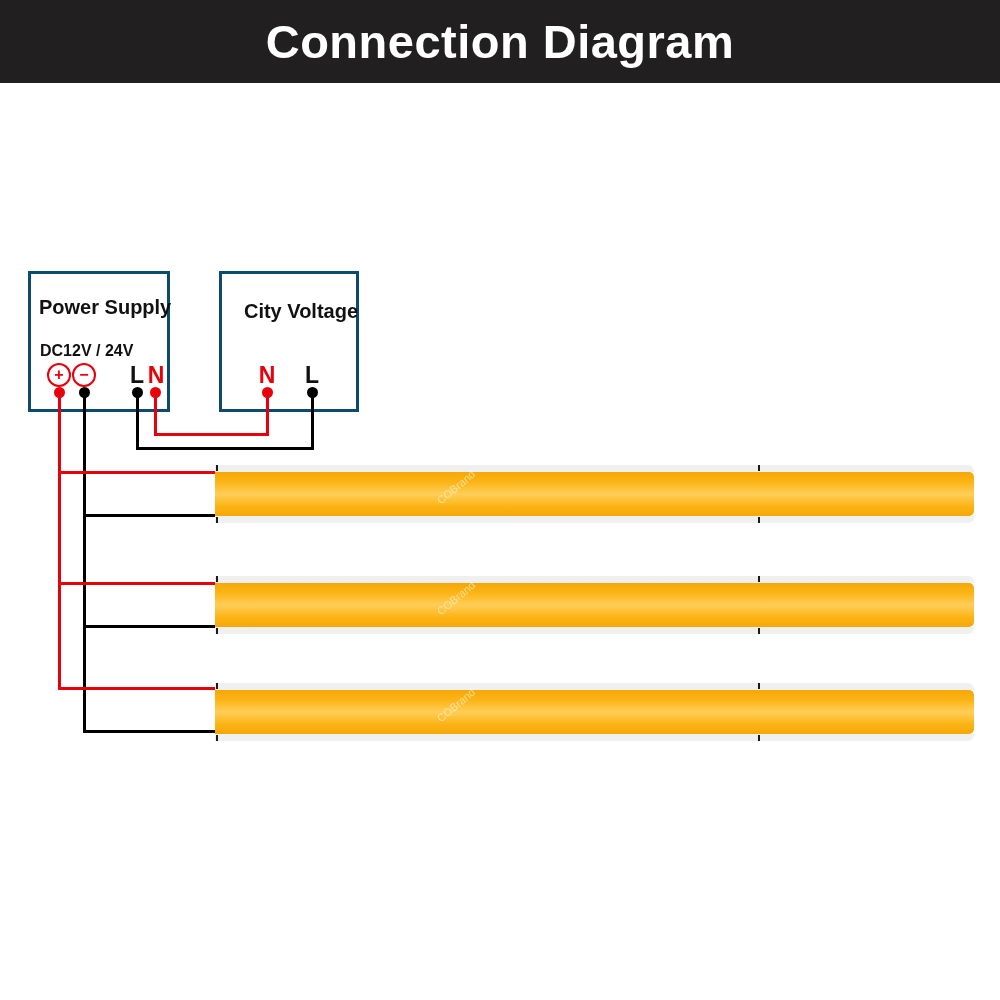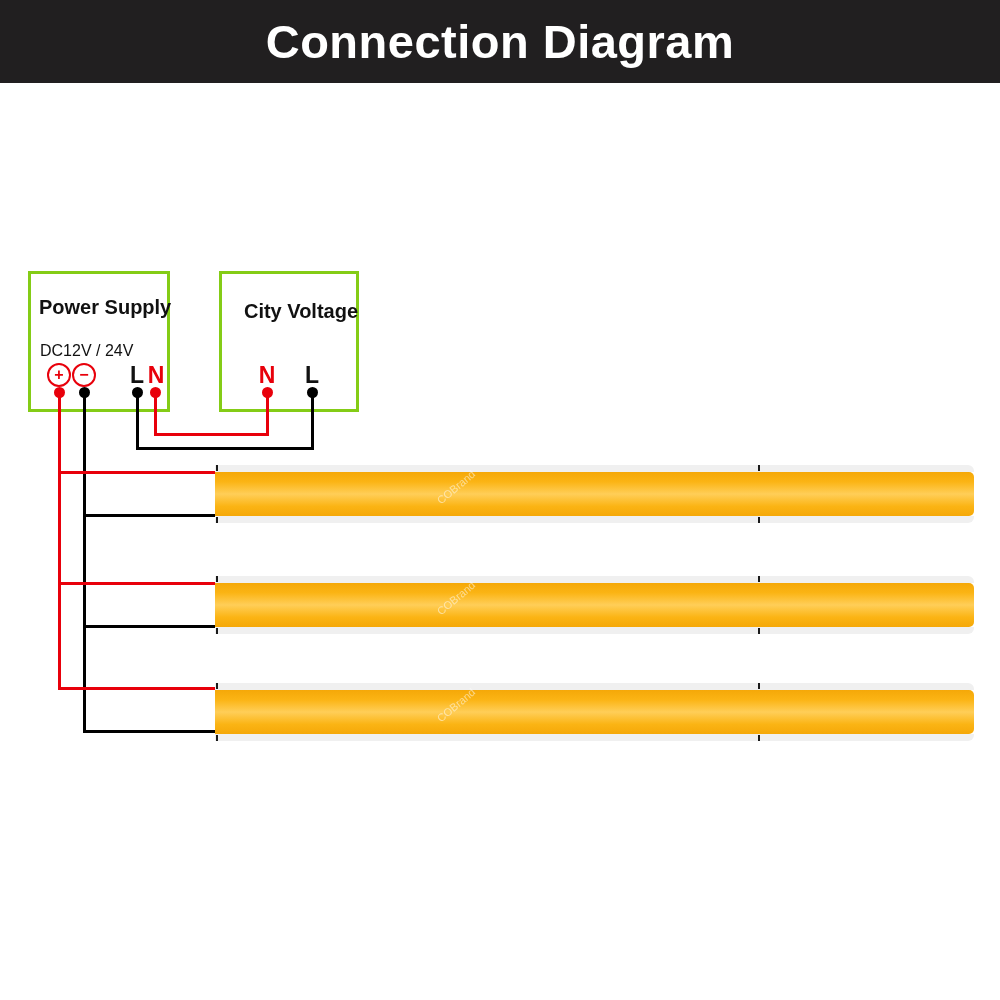--- a/index.html
+++ b/index.html
@@ -5,27 +5,27 @@
   html,body{margin:0;padding:0;background:#ffffff;}
   .canvas{position:relative;width:1000px;height:1000px;background:#ffffff;overflow:hidden;
           font-family:"Liberation Sans", sans-serif;}
 
   
   .header{position:absolute;left:0;top:0;width:1000px;height:83px;background:#211F20;
           display:flex;align-items:center;justify-content:center;}
   .header .title{color:#ffffff;font-size:47px;font-weight:700;letter-spacing:0.5px;}
 
   
-  .box{position:absolute;background:#ffffff;border:3px solid #84cc16;box-sizing:border-box;z-index:2;}
+  .box{position:absolute;background:#ffffff;border:3px solid #0c4a6e;box-sizing:border-box;z-index:2;}
   .box-power{left:28px;top:271px;width:142px;height:141px;}
   .box-city{left:219px;top:271px;width:140px;height:141px;}
   .box-title{position:absolute;font-size:20px;font-weight:700;color:#111111;white-space:nowrap;}
   .ps-title{left:8px;top:22px;}
   .cv-title{left:12px;top:26px;width:100%;text-align:center;}
-  .ps-voltage{position:absolute;left:9px;top:68px;font-size:16px;font-weight:400;color:#111111;white-space:nowrap;}
+  .ps-voltage{position:absolute;left:9px;top:68px;font-size:16px;font-weight:700;color:#111111;white-space:nowrap;}
 
   
   .term-circle{position:absolute;width:20px;height:20px;border:2px solid #E8000B;border-radius:50%;
                color:#E8000B;font-weight:700;font-size:16px;line-height:19px;text-align:center;z-index:3;}
   .t-plus{left:47px;top:363px;}
   .t-minus{left:72px;top:363px;}
 
   
   .term-label{position:absolute;width:22px;text-align:center;font-size:23px;font-weight:700;z-index:3;}
   .lbl-black{color:#111111;}

